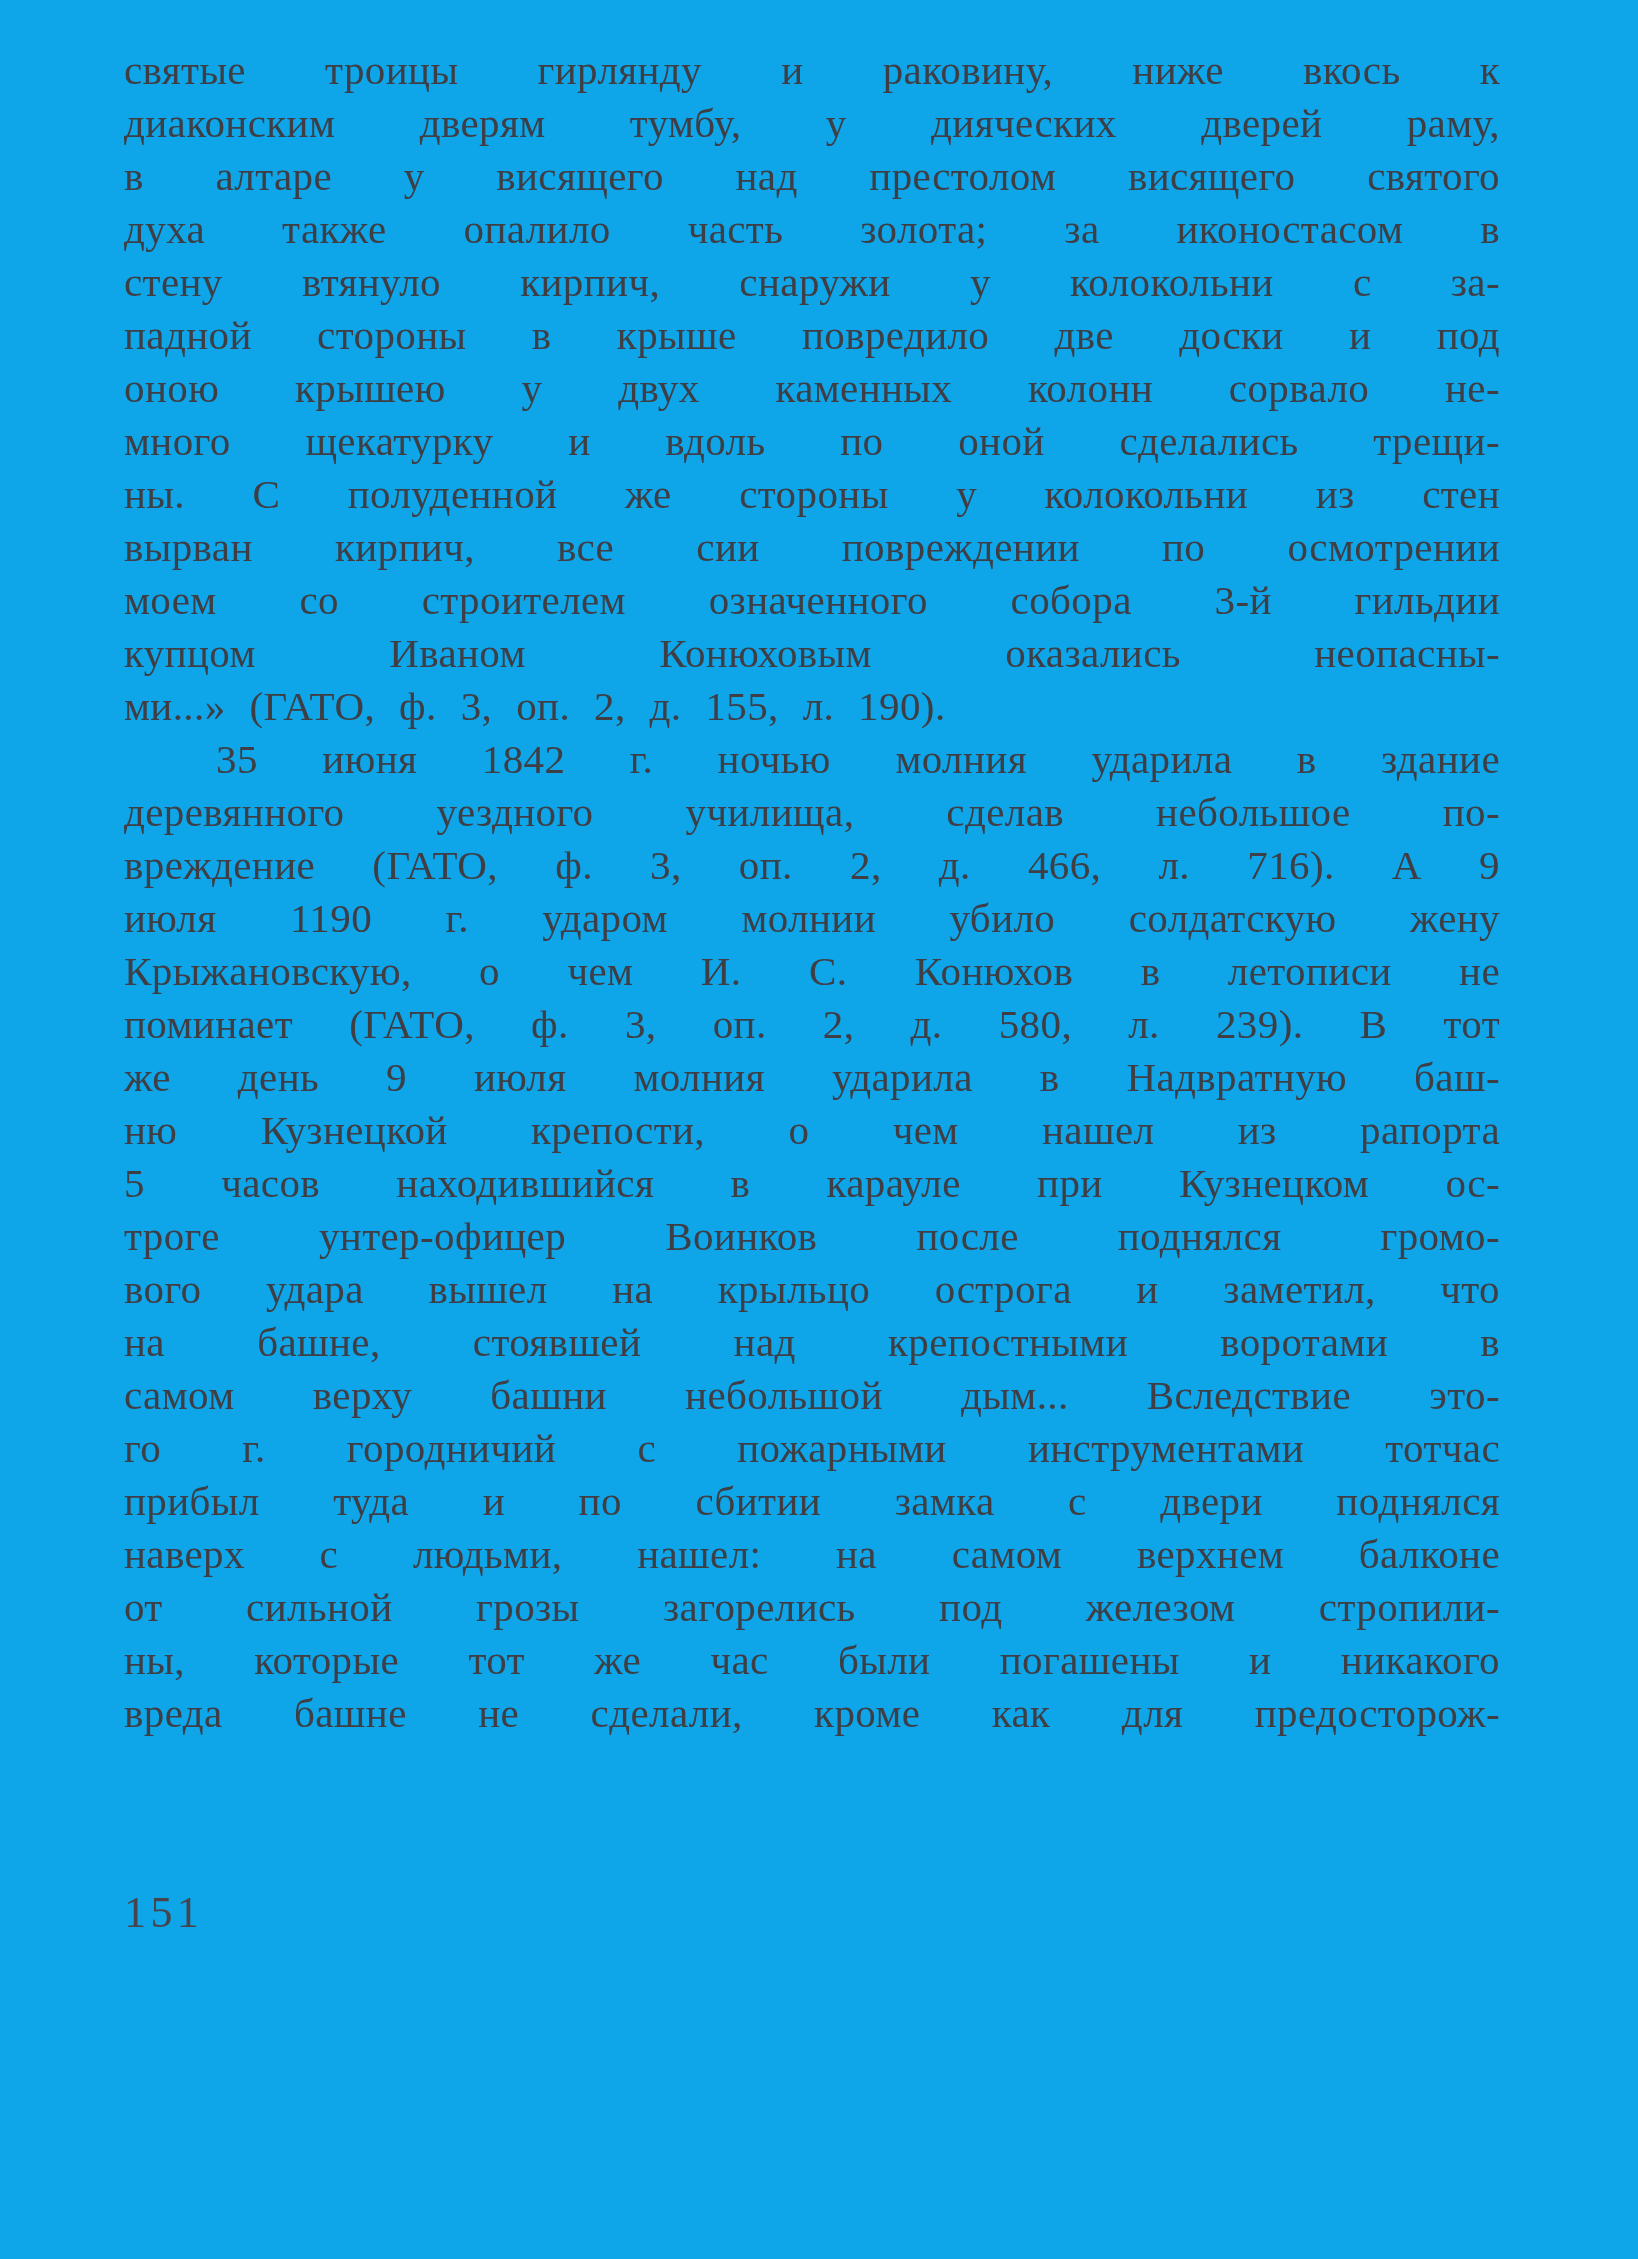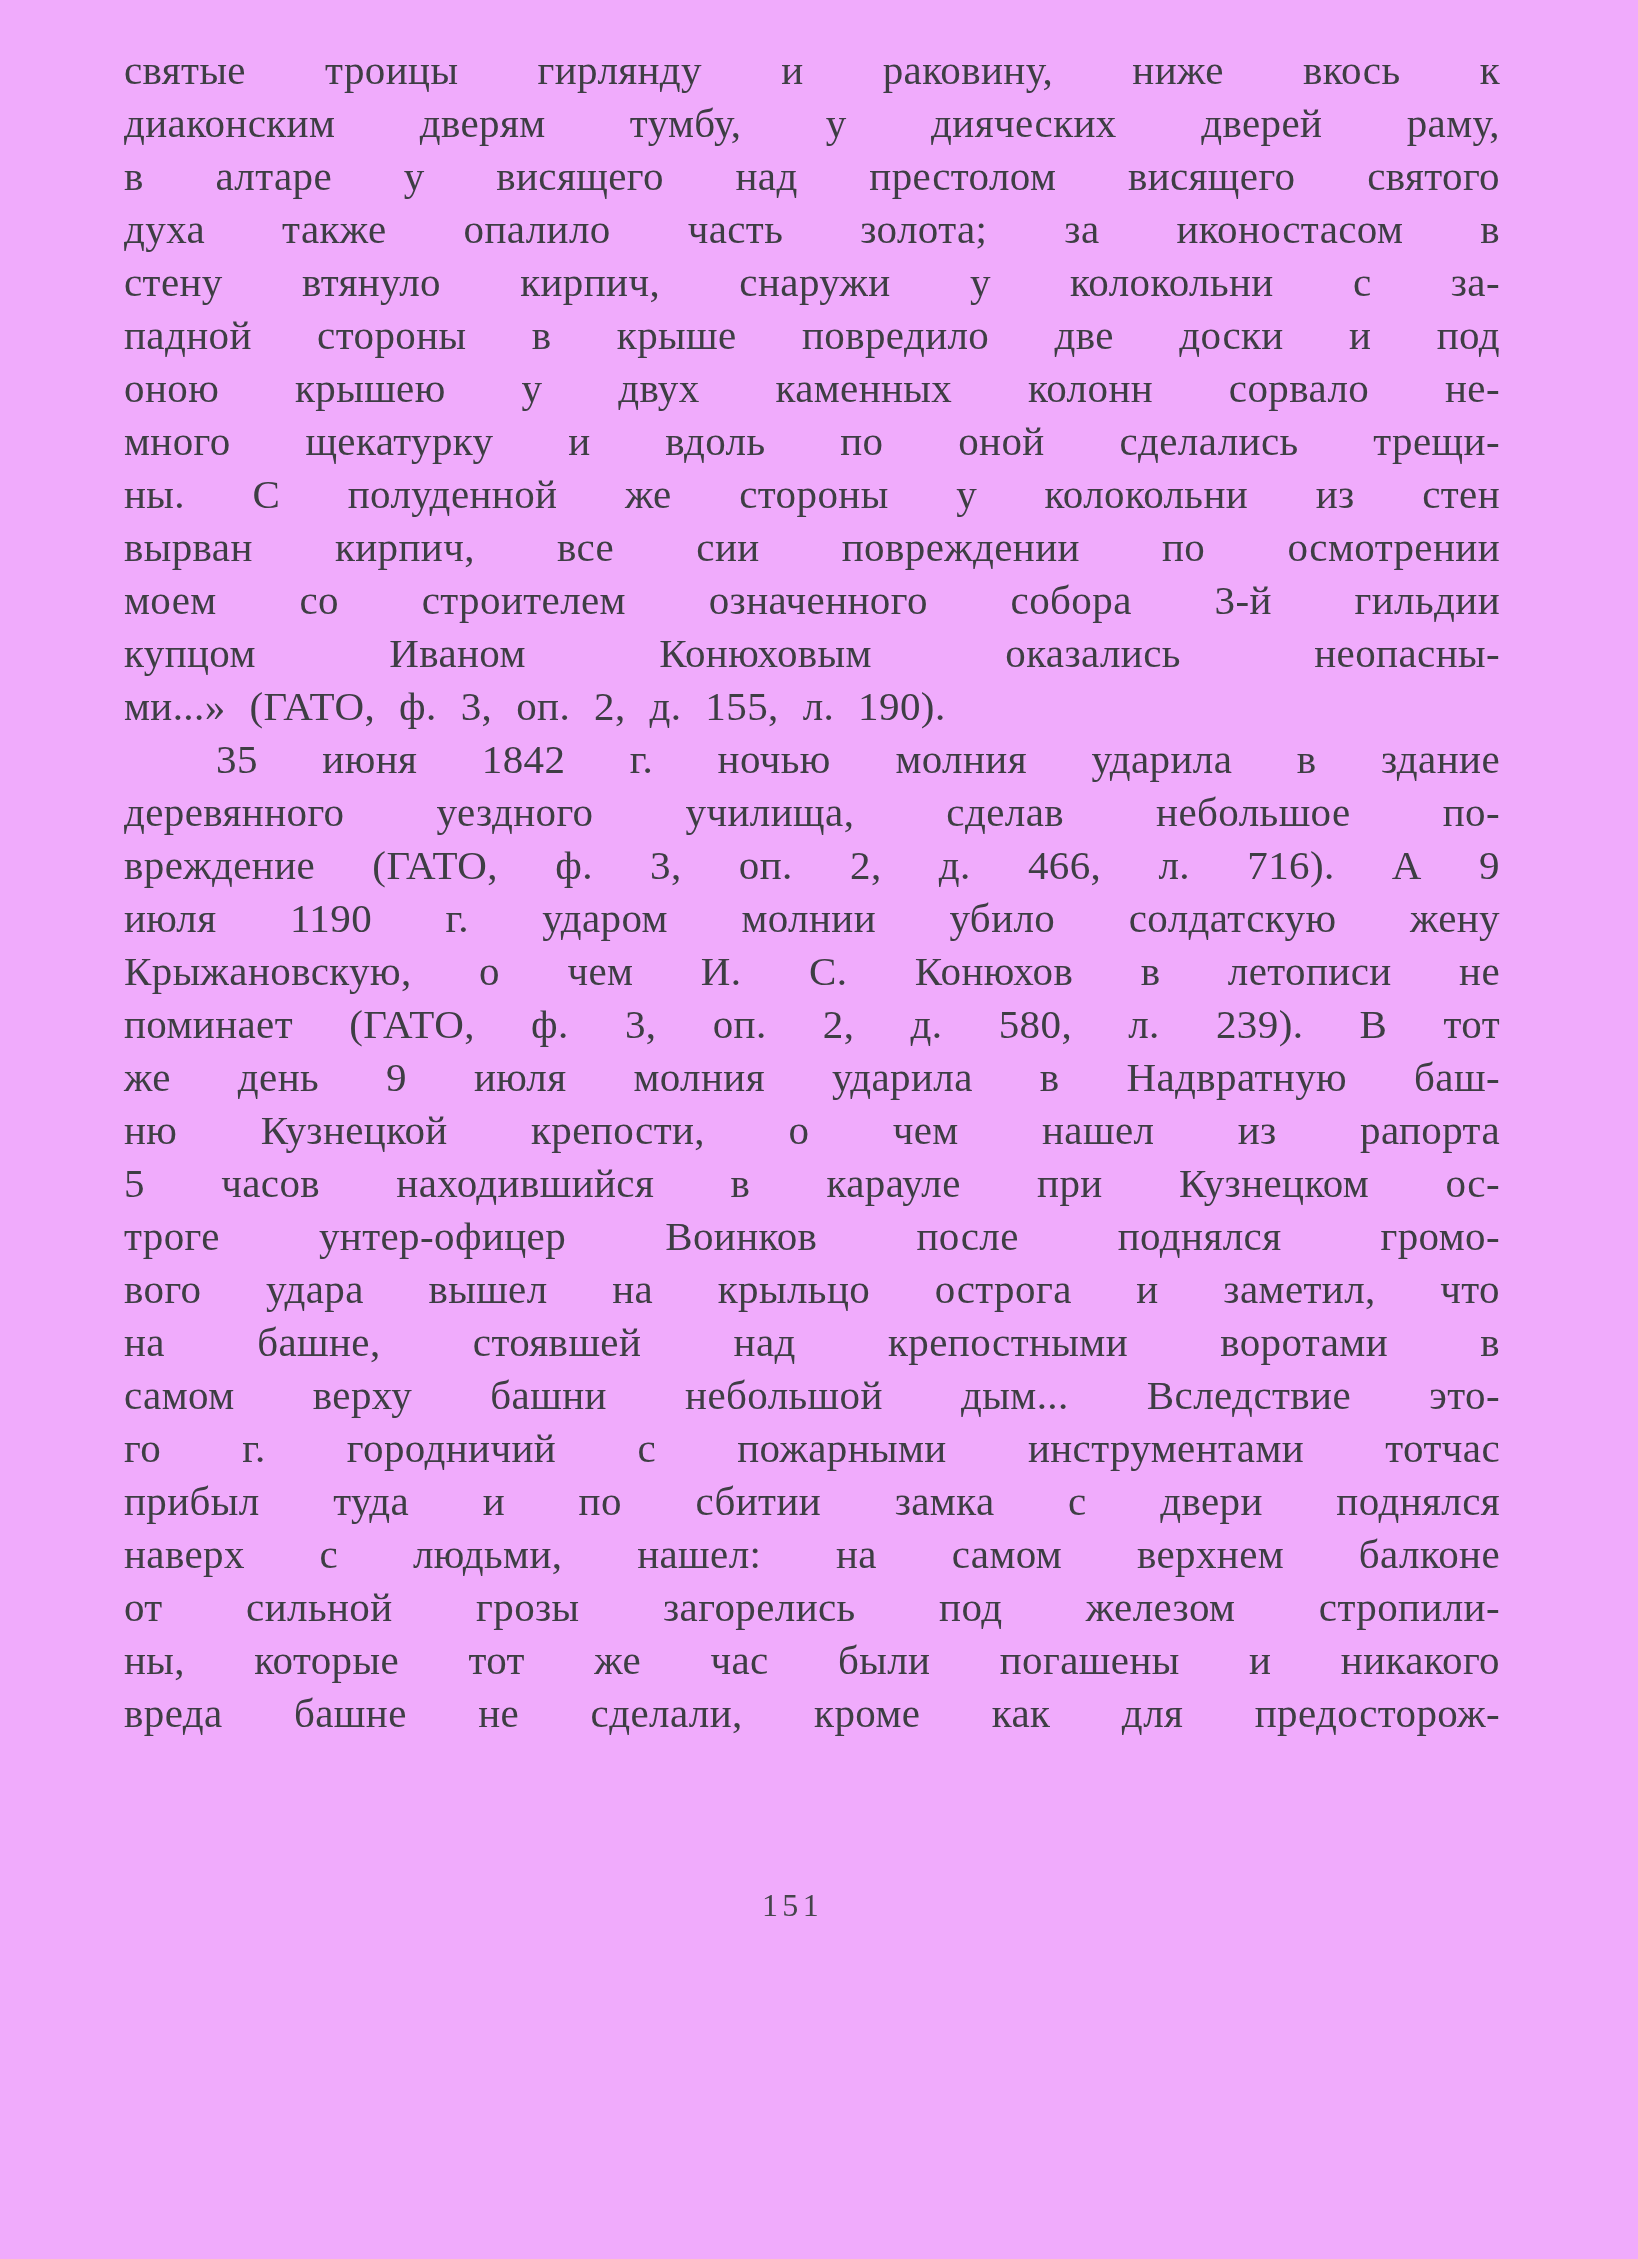--- a/index.html
+++ b/index.html
@@ -4,21 +4,21 @@
 <style>
   html, body {
     margin: 0;
     padding: 0;
     background: #ffffff;
   }
   .page {
     position: relative;
     width: 1639px;
     height: 2259px;
-    background: #f0abfc;
+    background: #0ea5e9;
     overflow: hidden;
     font-family: "Liberation Serif", "DejaVu Serif", serif;
   }
   .text-block {
     position: absolute;
     left: 124px;
     top: 44px;
     width: 1376px;
     color: #3e3e44;
   }
@@ -41,25 +41,25 @@
   .line.no-justify {
     text-align-last: left;
     word-spacing: 13.3px;
     white-space: normal;
   }
   .line.indent {
     text-indent: 92px;
   }
   .page-number {
     position: absolute;
-    left: 141px;
+    left: 124px;
     width: 1303px;
     top: 1887px;
-    text-align: center;
-    font-size: 32px;
+    text-align: left;
+    font-size: 44px;
     letter-spacing: 4.4px;
     color: #45454b;
   }
 </style>
 </head>
 <body>
 
 <div class="page">
   <div class="text-block" id="text-block">
       <div class="line justified">святые троицы гирлянду и раковину, ниже вкось к</div>

